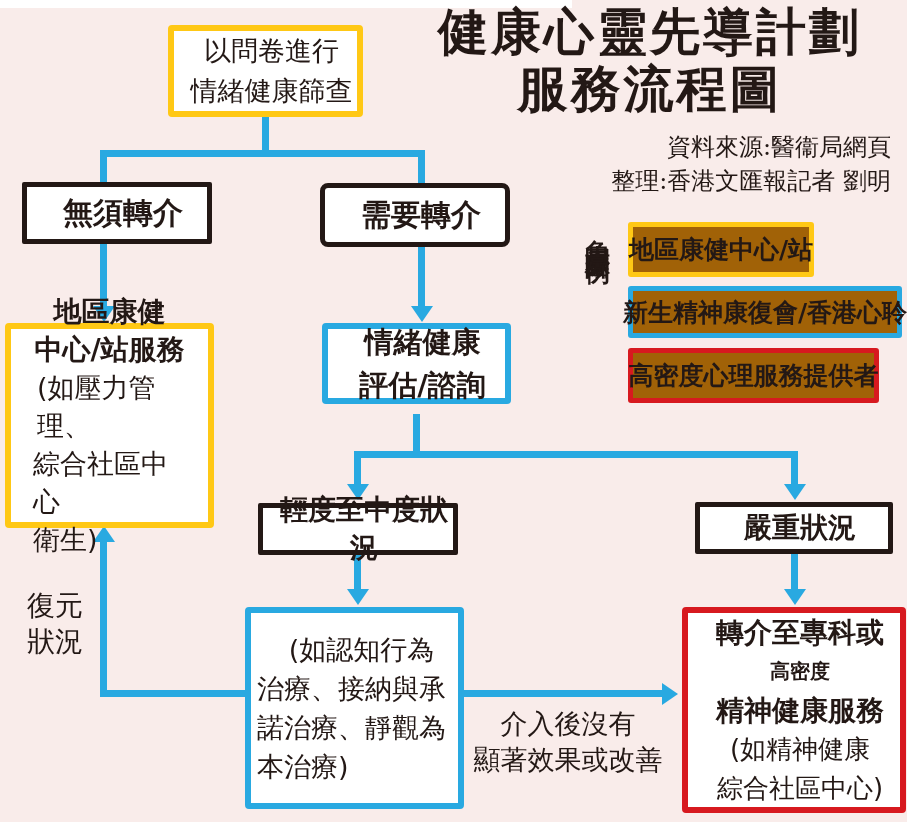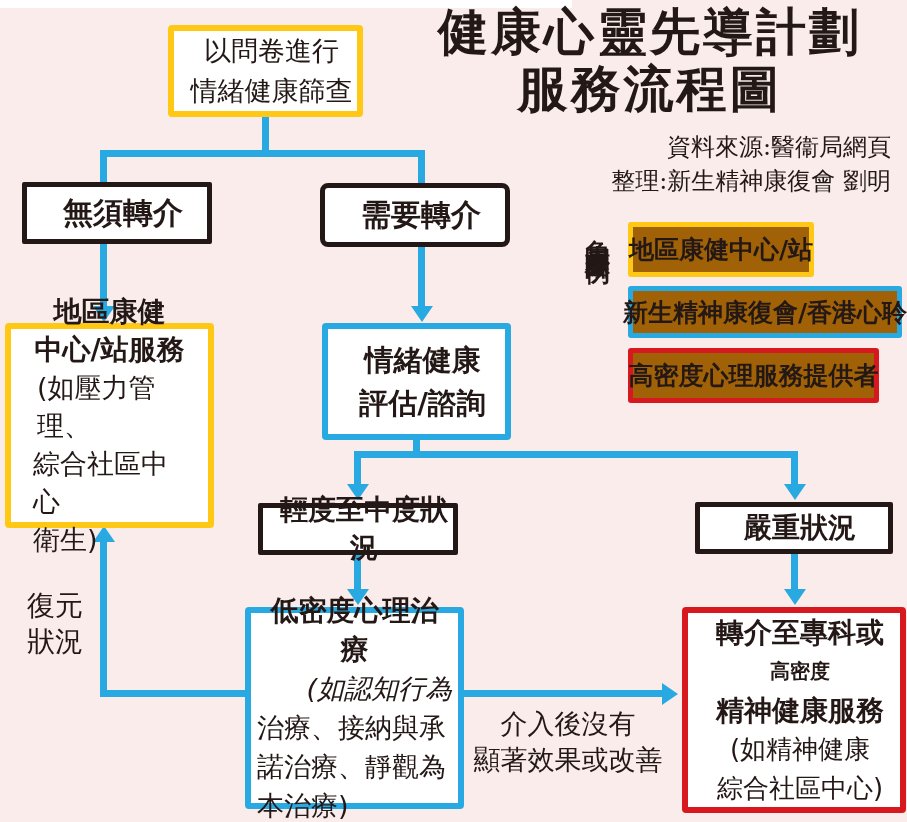--- a/index.html
+++ b/index.html
@@ -44,21 +44,21 @@
 <div class="canvas">
 
   <div class="strip" style="left:0;top:0;width:572px;height:8px;"></div>
 
   <div class="title">
     <span class="t">健康心靈先導計劃</span>
     <span class="t">服務流程圖</span>
   </div>
   <div class="credits">
     <span class="t">資料來源:醫衞局網頁</span>
-    <span class="t">整理:新生精神康復會 劉明</span>
+    <span class="t">整理:香港文匯報記者 劉明</span>
   </div>
 
   <div class="legend-label">負責團隊圖例:</div>
   <div class="legend-box" style="left: 628px; top: 222px; width: 186px; height: 55px; border-color: rgb(255, 200, 21);">
     <span>地區康健中心/站</span>
   </div>
   <div class="legend-box" style="left: 628px; top: 286px; width: 274px; height: 52px; border-color: rgb(41, 169, 225);">
     <span>新生精神康復會/香港心聆</span>
   </div>
   <div class="legend-box" style="left: 628px; top: 348px; width: 251px; height: 55px; border-color: rgb(215, 25, 31);">
@@ -101,36 +101,35 @@
   </div>
 
   <div class="box b-yellow" style="left:5px;top:323px;width:209px;height:205px;font-size:27px;line-height:38px;align-items:stretch;padding:2px 20px;">
     <span class="t bold" style="font-size:28px;">地區康健</span>
     <span class="t bold" style="font-size:28px;">中心/站服務</span>
     <span class="t" style="text-align:left;padding-left:6px;">(如壓力管理、</span>
     <span class="t" style="text-align:left;padding-left:2px;">綜合社區中心</span>
     <span class="t" style="text-align:left;padding-left:2px;">衛生)</span>
   </div>
 
-  <div class="box b-blue bold" style="left:322px;top:323px;width:189px;height:117px;font-size:29px;line-height:43px;">
+  <div class="box b-blue bold" style="left:322px;top:323px;width:189px;height:81px;font-size:29px;line-height:43px;">
     <span class="t">情緒健康</span>
     <span class="t">評估/諮詢</span>
   </div>
 
   <div class="box b-black bold" style="left:258px;top:503px;width:200px;height:52px;font-size:28px;">
     <span>輕度至中度狀況</span>
   </div>
 
   <div class="box b-black bold" style="left:695px;top:502px;width:198px;height:52px;font-size:28px;">
     <span>嚴重狀況</span>
   </div>
 
   <div class="box b-blue" style="left:245px;top:607px;width:219px;height:202px;font-size:27px;line-height:39px;align-items:stretch;padding:2px 6px;">
-    <span class="t bold" style="font-size:28px;">低密度心理治療</span>
-    <span class="t" style="text-align:right;padding-left:14px;font-style:italic;">(如認知行為</span>
+    <span class="t" style="text-align:center;padding-left:14px;">(如認知行為</span>
     <span class="t" style="text-align:left;">治療、接納與承</span>
     <span class="t" style="text-align:left;">諾治療、靜觀為</span>
     <span class="t" style="text-align:left;">本治療)</span>
   </div>
 
   <div class="box b-red" style="left:682px;top:607px;width:224px;height:206px;font-size:26px;line-height:39px;">
     <span class="t bold" style="font-size:28px;">轉介至專科或</span>
     <span class="t bold" style="font-size:20px;">高密度</span>
     <span class="t bold" style="font-size:28px;">精神健康服務</span>
     <span class="t">(如精神健康</span>

